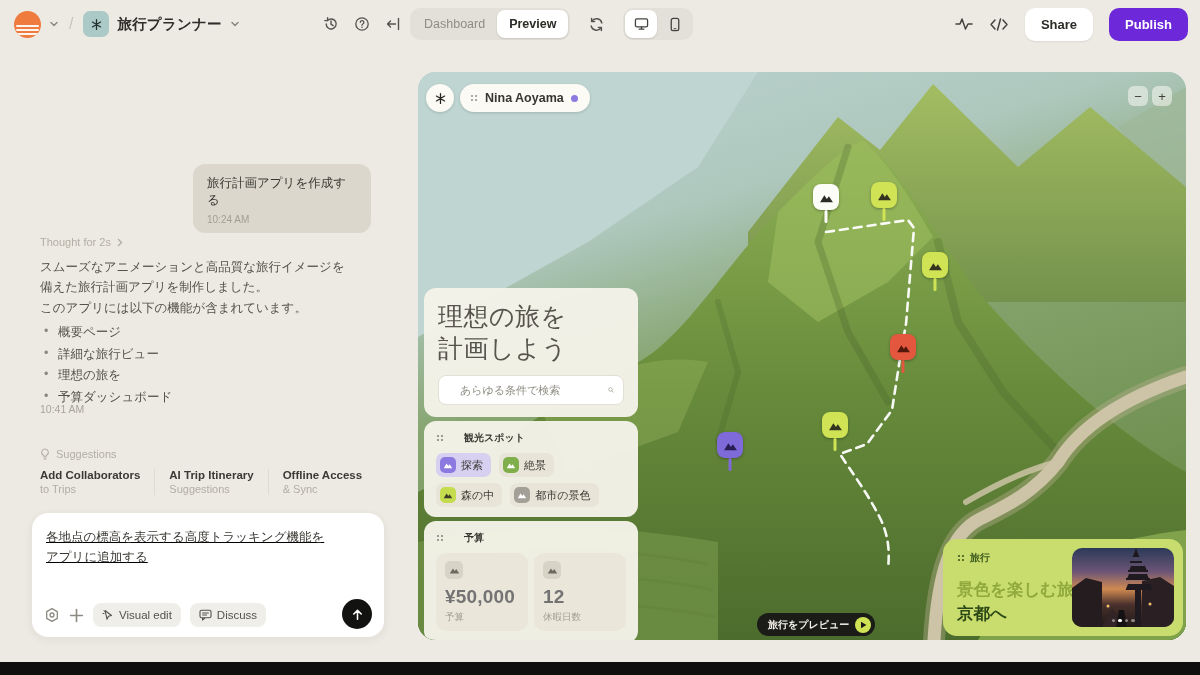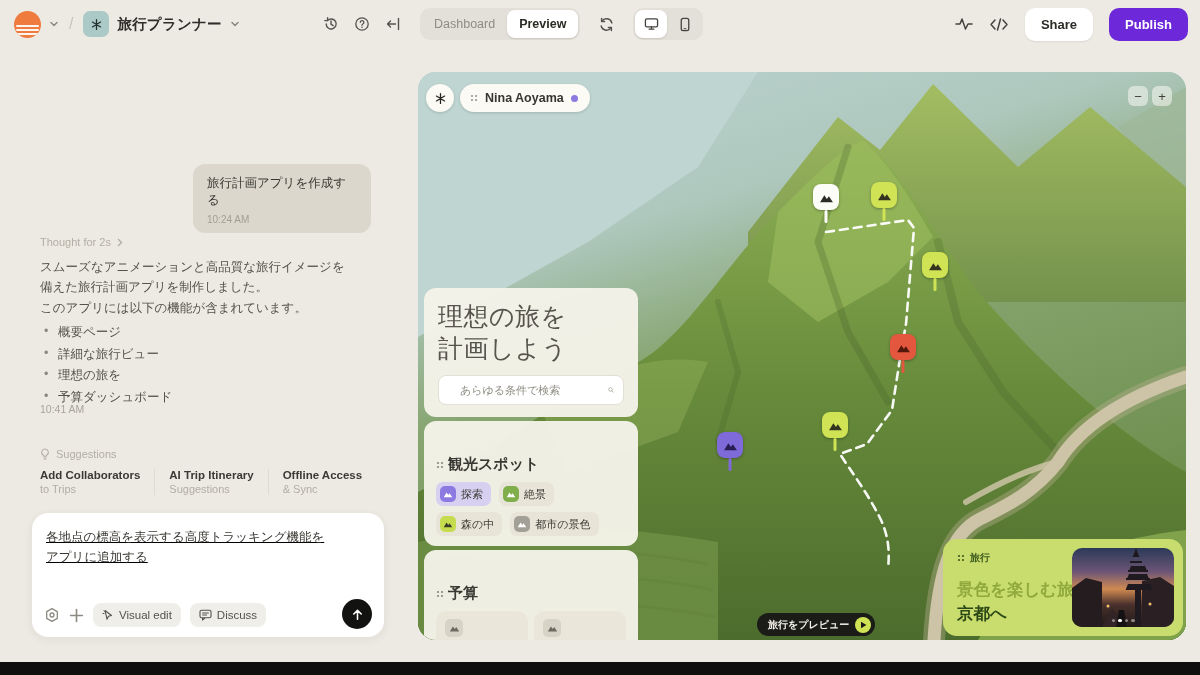--- a/index.html
+++ b/index.html
@@ -10,21 +10,21 @@
   
   .topbar { position:absolute; top:0; left:0; width:100%; height:48px; }
   .tb-left { position:absolute; left:14px; top:0; height:48px; display:flex; align-items:center; gap:8px; }
   .logo-sun { width:27px; height:27px; border-radius:50%; background:#ef7b3e; position:relative; overflow:hidden; }
   .logo-sun i { position:absolute; left:2px; right:2px; height:2px; background:#fdf6ef; border-radius:2px; }
   .chev { width:10px; height:10px; display:inline-block; }
   .divider-slash { color:#c9c5bc; font-size:16px; margin:0 2px; }
   .app-icon { width:26px; height:26px; border-radius:7px; background:#abc9c6; display:flex; align-items:center; justify-content:center; }
   .app-title { font-size:14.5px; font-weight:700; color:#2e2d29; letter-spacing:.2px; }
   .tb-mid { position:absolute; left:323px; top:0; height:48px; display:flex; align-items:center; gap:15px; color:#56544e; }
-  .tb-tabs { position:absolute; left:420px; top:0; height:48px; display:flex; align-items:center; gap:18px; }
+  .tb-tabs { position:absolute; left:410px; top:0; height:48px; display:flex; align-items:center; gap:18px; }
   .seg { background:#e3e0d9; border-radius:10px; padding:2px; display:flex; height:32px; align-items:center; }
   .seg-item { padding:0 12px; font-size:12.5px; color:#8f8c84; height:28px; display:flex; align-items:center; border-radius:8px; }
   .seg-item.active { background:#fff; color:#2c2b27; font-weight:700; box-shadow:0 1px 2px rgba(0,0,0,.12); }
   .icon-btn { display:flex; align-items:center; justify-content:center; color:#55534d; }
   .devseg { background:#e3e0d9; border-radius:10px; padding:2px; display:flex; height:32px; align-items:center; gap:2px; }
   .devseg .dev { width:32px; height:28px; border-radius:8px; display:flex; align-items:center; justify-content:center; color:#45433e; }
   .devseg .dev.active { background:#fff; box-shadow:0 1px 2px rgba(0,0,0,.12); }
   .tb-right { position:absolute; right:12px; top:0; height:48px; display:flex; align-items:center; gap:16px; }
   .btn { height:33px; border-radius:10px; display:flex; align-items:center; justify-content:center; font-size:13px; font-weight:700; padding:0 16px; cursor:pointer; }
   .btn-share { background:#fff; color:#2c2b27; box-shadow:0 1px 2px rgba(0,0,0,.08); }
@@ -71,21 +71,21 @@
   .pin-red { background:#e2573d; color:#54170b; }
   .pin-purple { background:#7e6ad8; color:#261e54; }
 
   .cards { position:absolute; left:6px; top:216px; width:214px; display:flex; flex-direction:column; gap:4px; }
   .card { background:rgba(245,242,233,.96); border-radius:12px; }
   .hero { padding:12px 14px 12px; }
   .hero h1 { font-size:25px; line-height:1.28; font-weight:500; color:#56544c; white-space:pre-line; letter-spacing:.5px; }
   .search { margin-top:11px; height:30px; background:#fff; border:1px solid #e2dfd5; border-radius:8px; display:flex; align-items:center; padding:0 9px; gap:6px; }
   .search input { border:none; outline:none; flex:1; font-size:11px; color:#55534d; background:transparent; font-family:inherit;margin-left:12px; }
   .search input::placeholder { color:#8e8b82; }
-  .card-head { display:flex; align-items:center; gap:4px; font-size:15px; font-weight:700; color:#3a3832;margin-top:24px; }
+  .card-head { display:flex; align-items:center; gap:20px; font-size:10px; font-weight:700; color:#3a3832; }
   .spots { padding:10px 12px 10px; }
   .tags { margin-top:8px; display:flex; flex-wrap:wrap; gap:6px 8px; }
   .tag { height:24px; border-radius:7px; background:#e8e5d8; display:flex; align-items:center; gap:5px; padding:0 8px 0 4px; font-size:11px; color:#3a3832; cursor:pointer; }
   .tag .ticon { width:16px; height:16px; border-radius:5px; display:flex; align-items:center; justify-content:center; }
   .tag:nth-child(1) { background:#d8d0f1; }
   .tag:nth-child(1) .ticon { background:#8d7ae0; color:#fff; }
   .tag:nth-child(2) .ticon { background:#7fae4a; color:#fff; }
   .tag:nth-child(3) .ticon { background:#c4dc4e; color:#3c3c28; }
   .tag:nth-child(4) .ticon { background:#a3a197; color:#fff; }
   .budget { padding:10px 12px 12px; }

